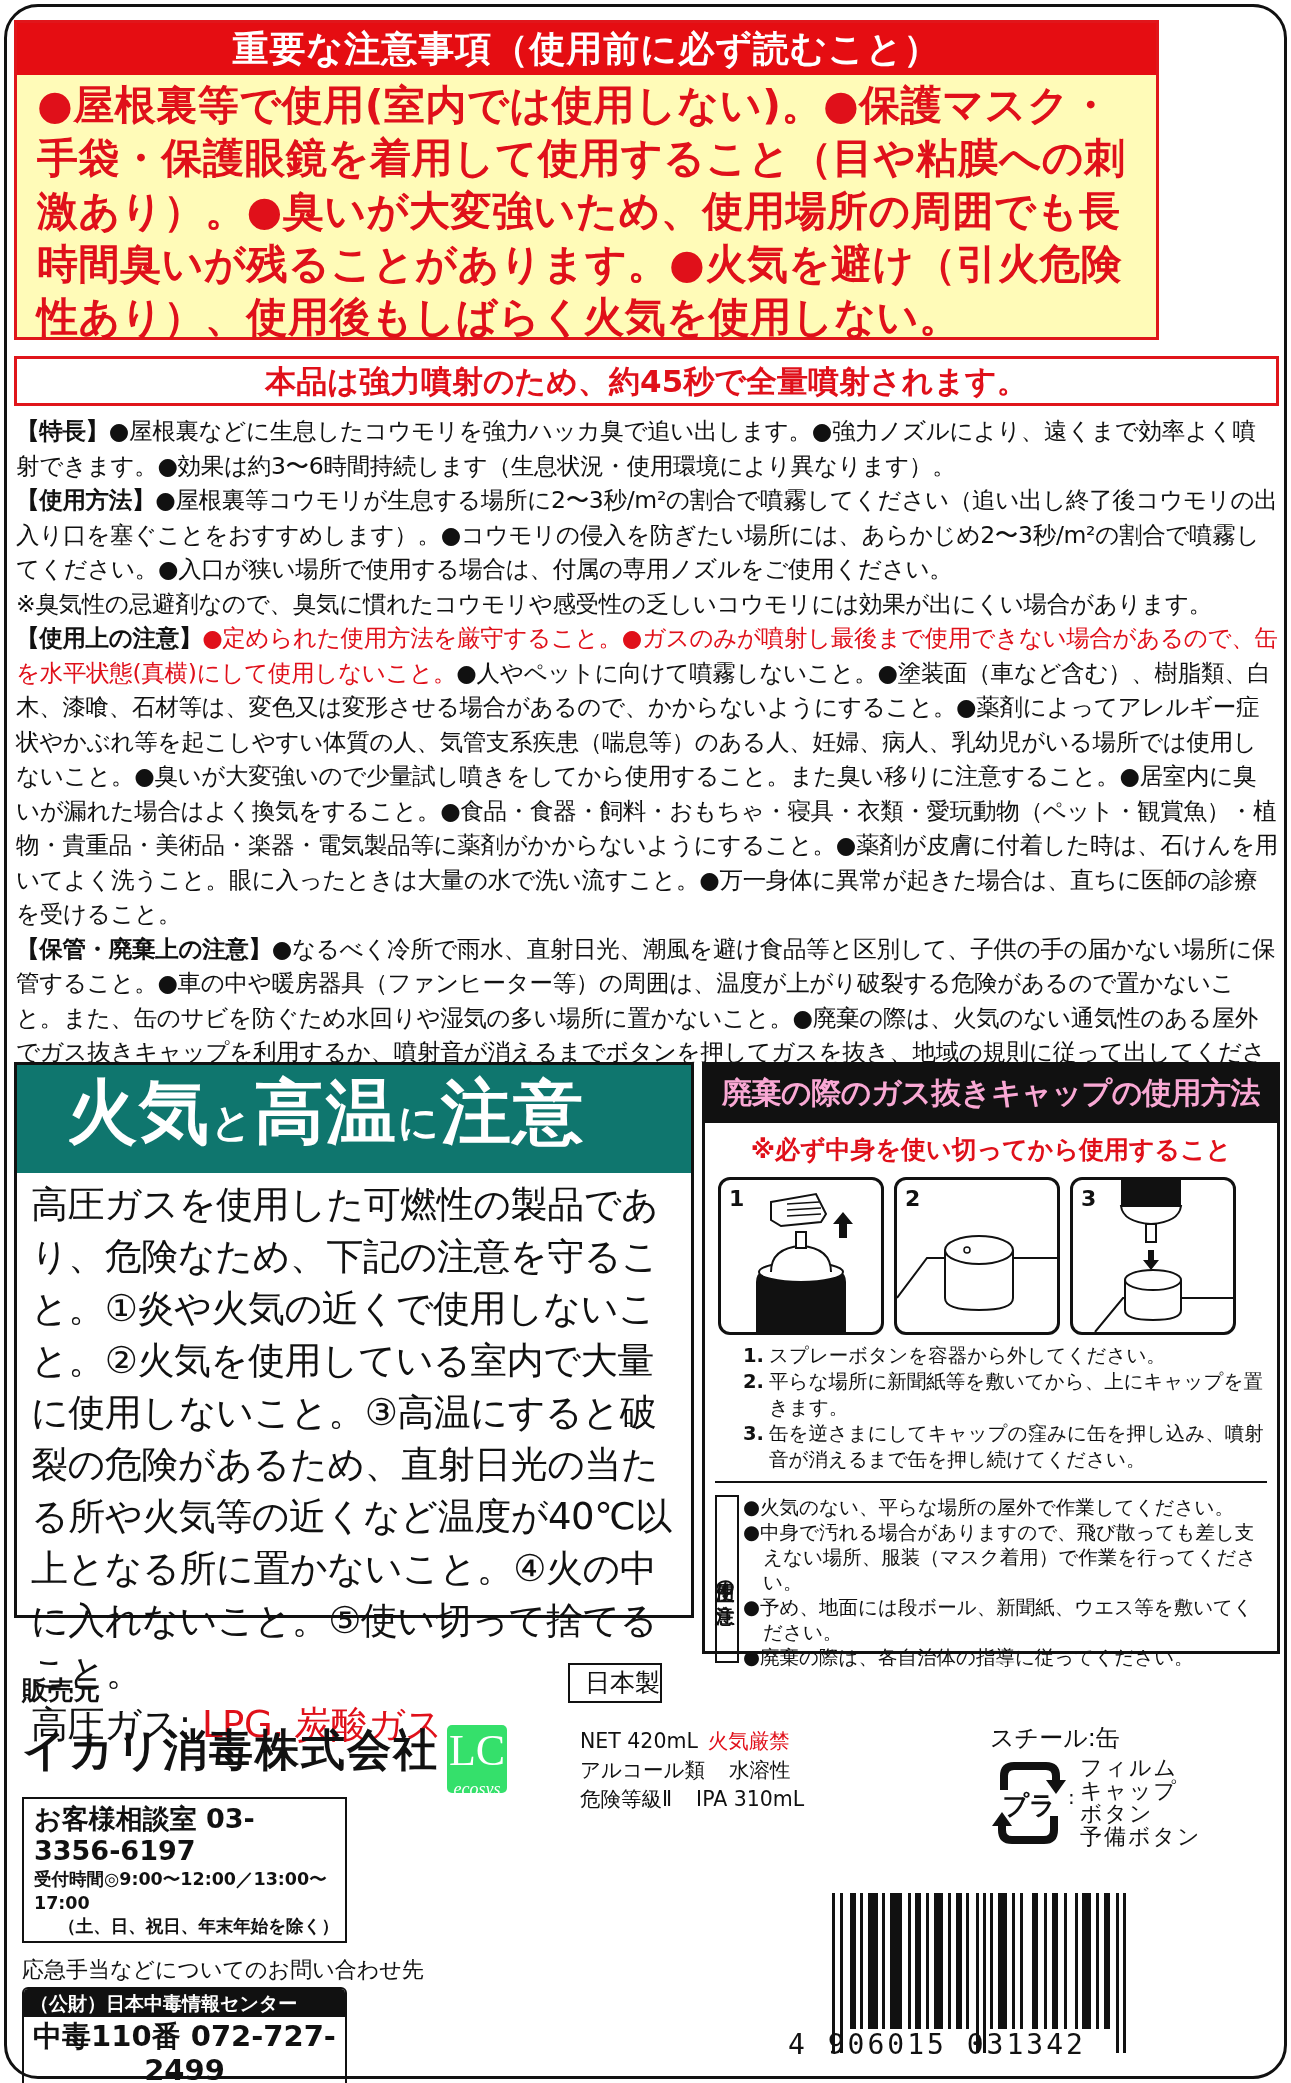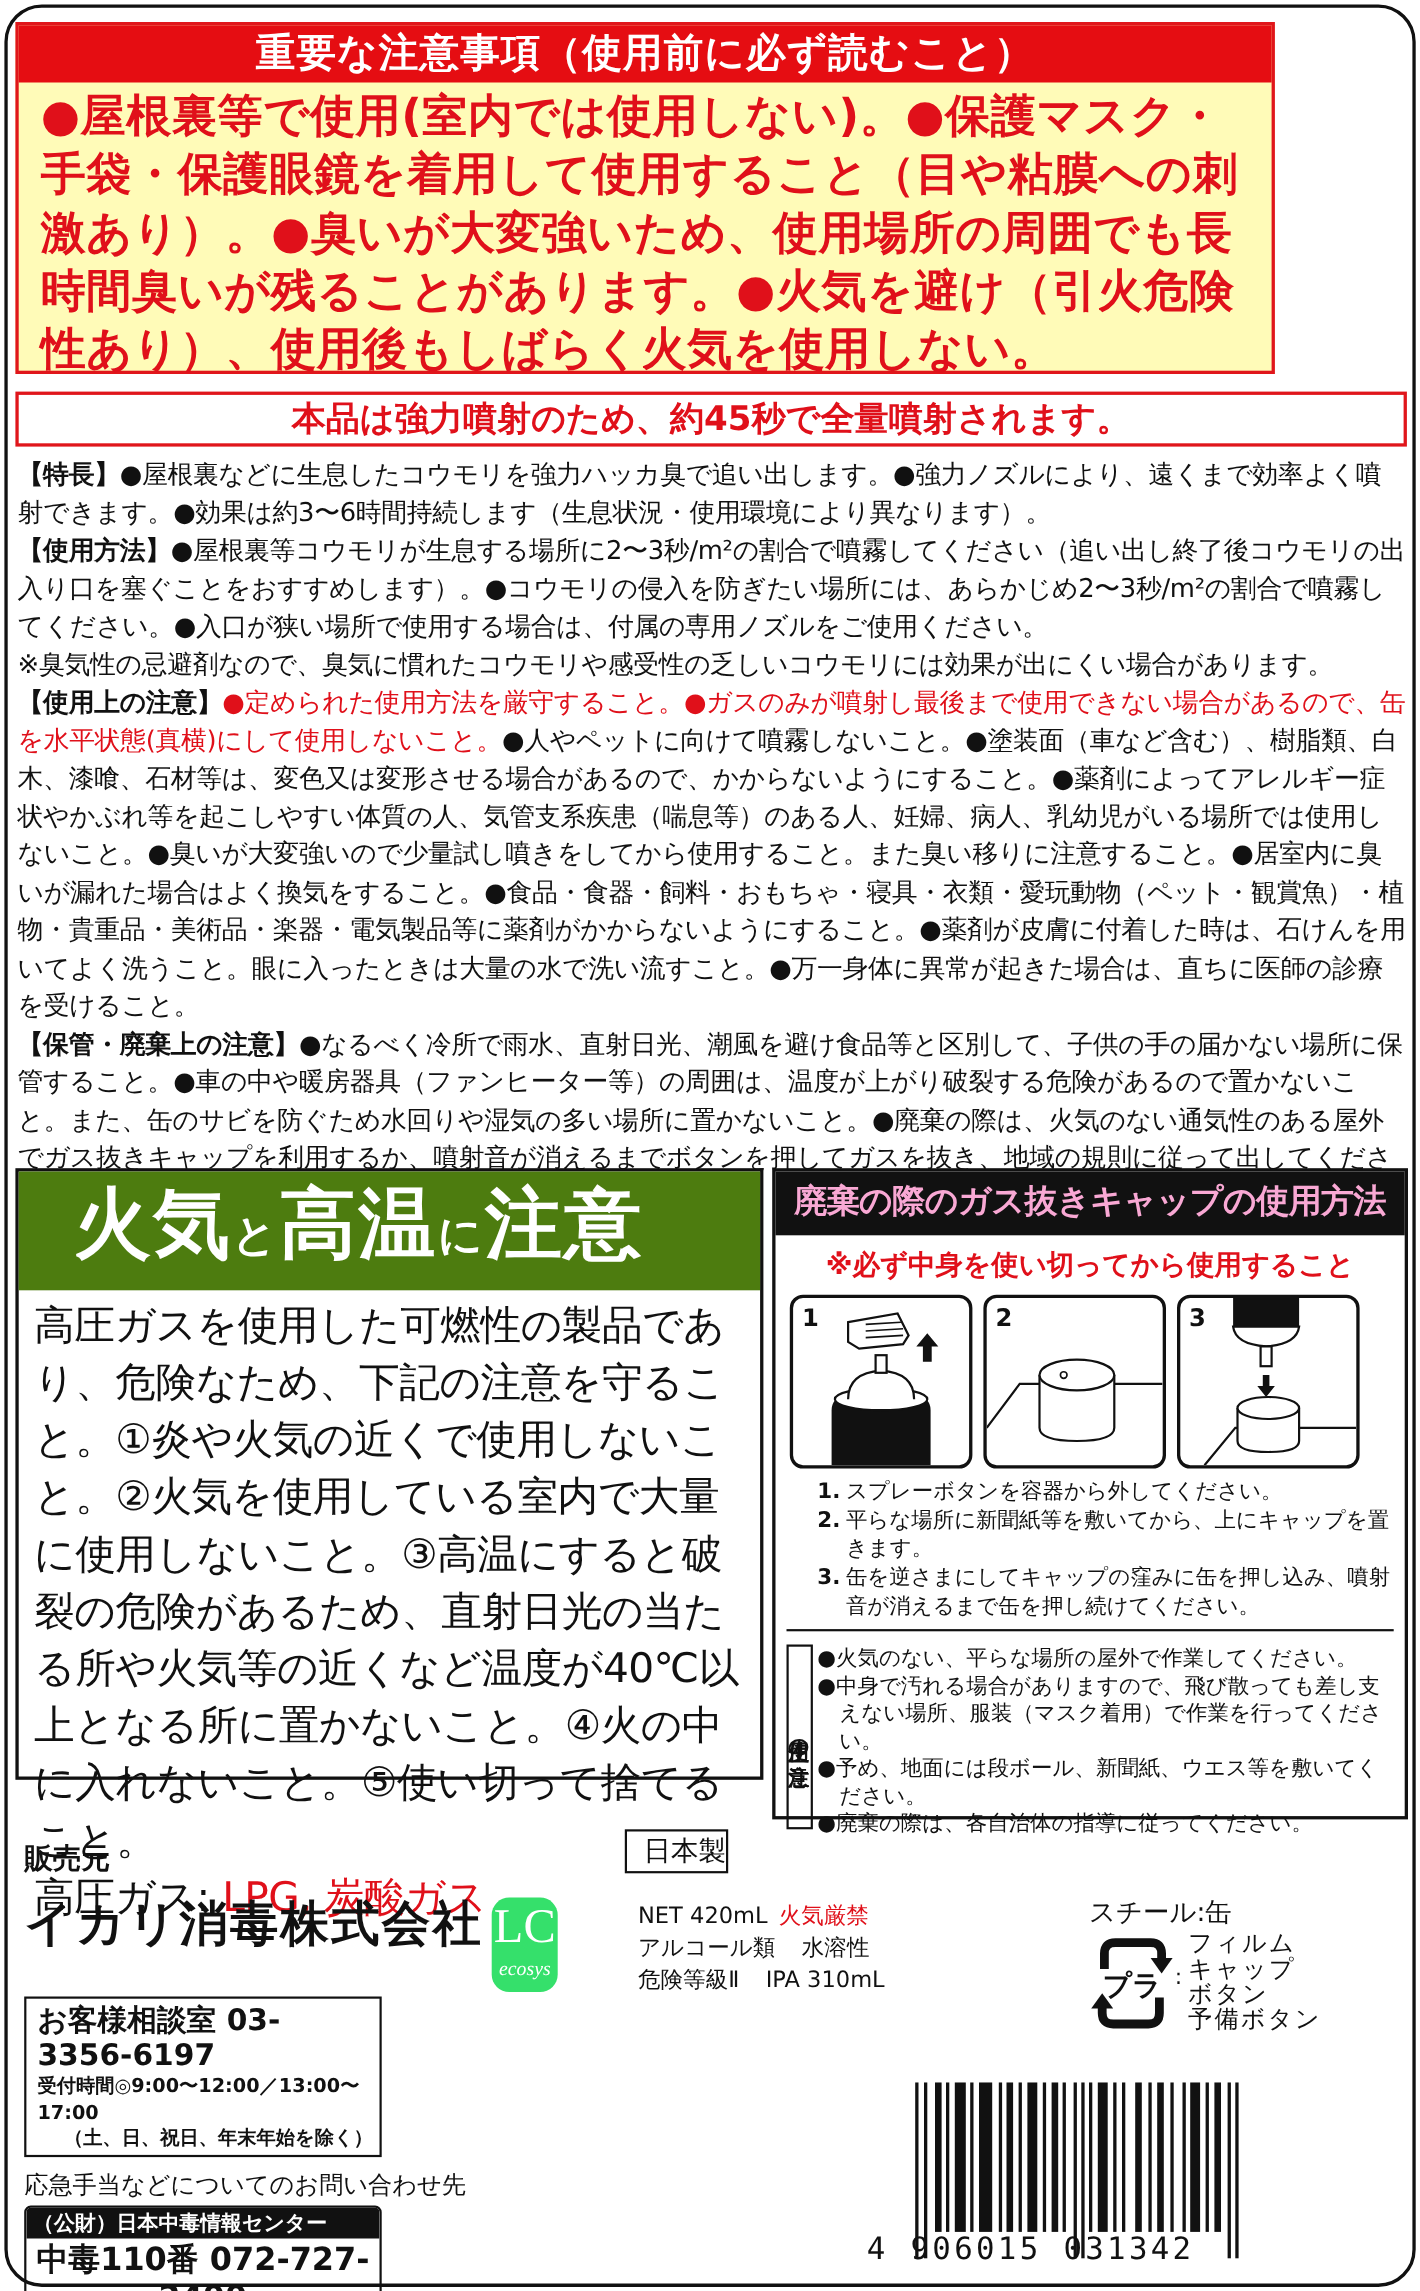--- a/index.html
+++ b/index.html
@@ -31,21 +31,21 @@
 
   
   .main-text { position: absolute; left: 16px; top: 414px; width: 1262px; font-size: 23.5px; line-height: 34.5px; letter-spacing: -0.3px; }
   .main-text p { margin: 0; }
   .main-text .tag { font-weight: bold; }
   .red { color: #e0101a; }
 
   
   .fire-panel { position: absolute; left: 14px; top: 1062px; width: 680px; height: 556px; border: 3px solid #111; }
   .fire-head {
-    height: 108px; background: #4d7c0f; color: #fff; font-weight: bold;
+    height: 108px; background: #0f766e; color: #fff; font-weight: bold;
     font-size: 70px; line-height: 94px; padding-left: 50px; letter-spacing: 2px;
   }
   .fire-head .small { font-size: 40px; }
   .fire-body { padding: 6px 10px 0 14px; font-size: 37px; line-height: 52px; letter-spacing: -0.5px; }
   .fire-gas { font-size: 37px; line-height: 52px; }
   .fire-gas .gas-value { color: #e0101a; }
 
   
   .cap-panel { position: absolute; left: 702px; top: 1062px; width: 578px; height: 592px; border: 3px solid #111; }
   .cap-head {
@@ -69,21 +69,21 @@
   .cap-notes-list { padding-left: 4px; font-size: 19.5px; line-height: 25px; }
   .cap-notes-list .n { padding-left: 20px; text-indent: -20px; }
 
   
   .seller { position: absolute; left: 22px; top: 1675px; width: 660px; }
   .seller-label { font-size: 26px; font-weight: bold; line-height: 30px; }
   .company-row { display: flex; align-items: flex-start; margin-top: 20px; }
   .company-name { font-size: 44px; font-weight: bold; line-height: 50px; letter-spacing: 2px; }
   .company-addr { font-size: 30px; line-height: 38px; }
   .lc-logo {
-    margin-left: 8px; width: 60px; height: 86px; background: #35e06b; border-radius: 16px;
+    margin-left: 8px; width: 60px; height: 68px; background: #35e06b; border-radius: 5px;
     color: #fff; text-align: center; font-family: "Liberation Serif", serif;
   }
   .lc-logo .lc { font-size: 44px; line-height: 52px; }
   .lc-logo .eco { font-size: 18px; font-style: italic; line-height: 24px; }
   .made-in { position: absolute; left: 568px; top: 1663px; width: 94px; height: 40px; border: 2px solid #111; font-size: 25px; line-height: 36px; text-align: right; }
 
   .support-box { margin-top: 4px; width: 325px; border: 2px solid #111; padding: 4px 6px 4px 10px; }
   .support-phone { font-size: 27px; font-weight: bold; line-height: 32px; }
   .support-hours { font-size: 17.5px; line-height: 24px; font-weight: bold; }
   .support-days { font-size: 17.5px; line-height: 22px; text-align: right; font-weight: bold; }

